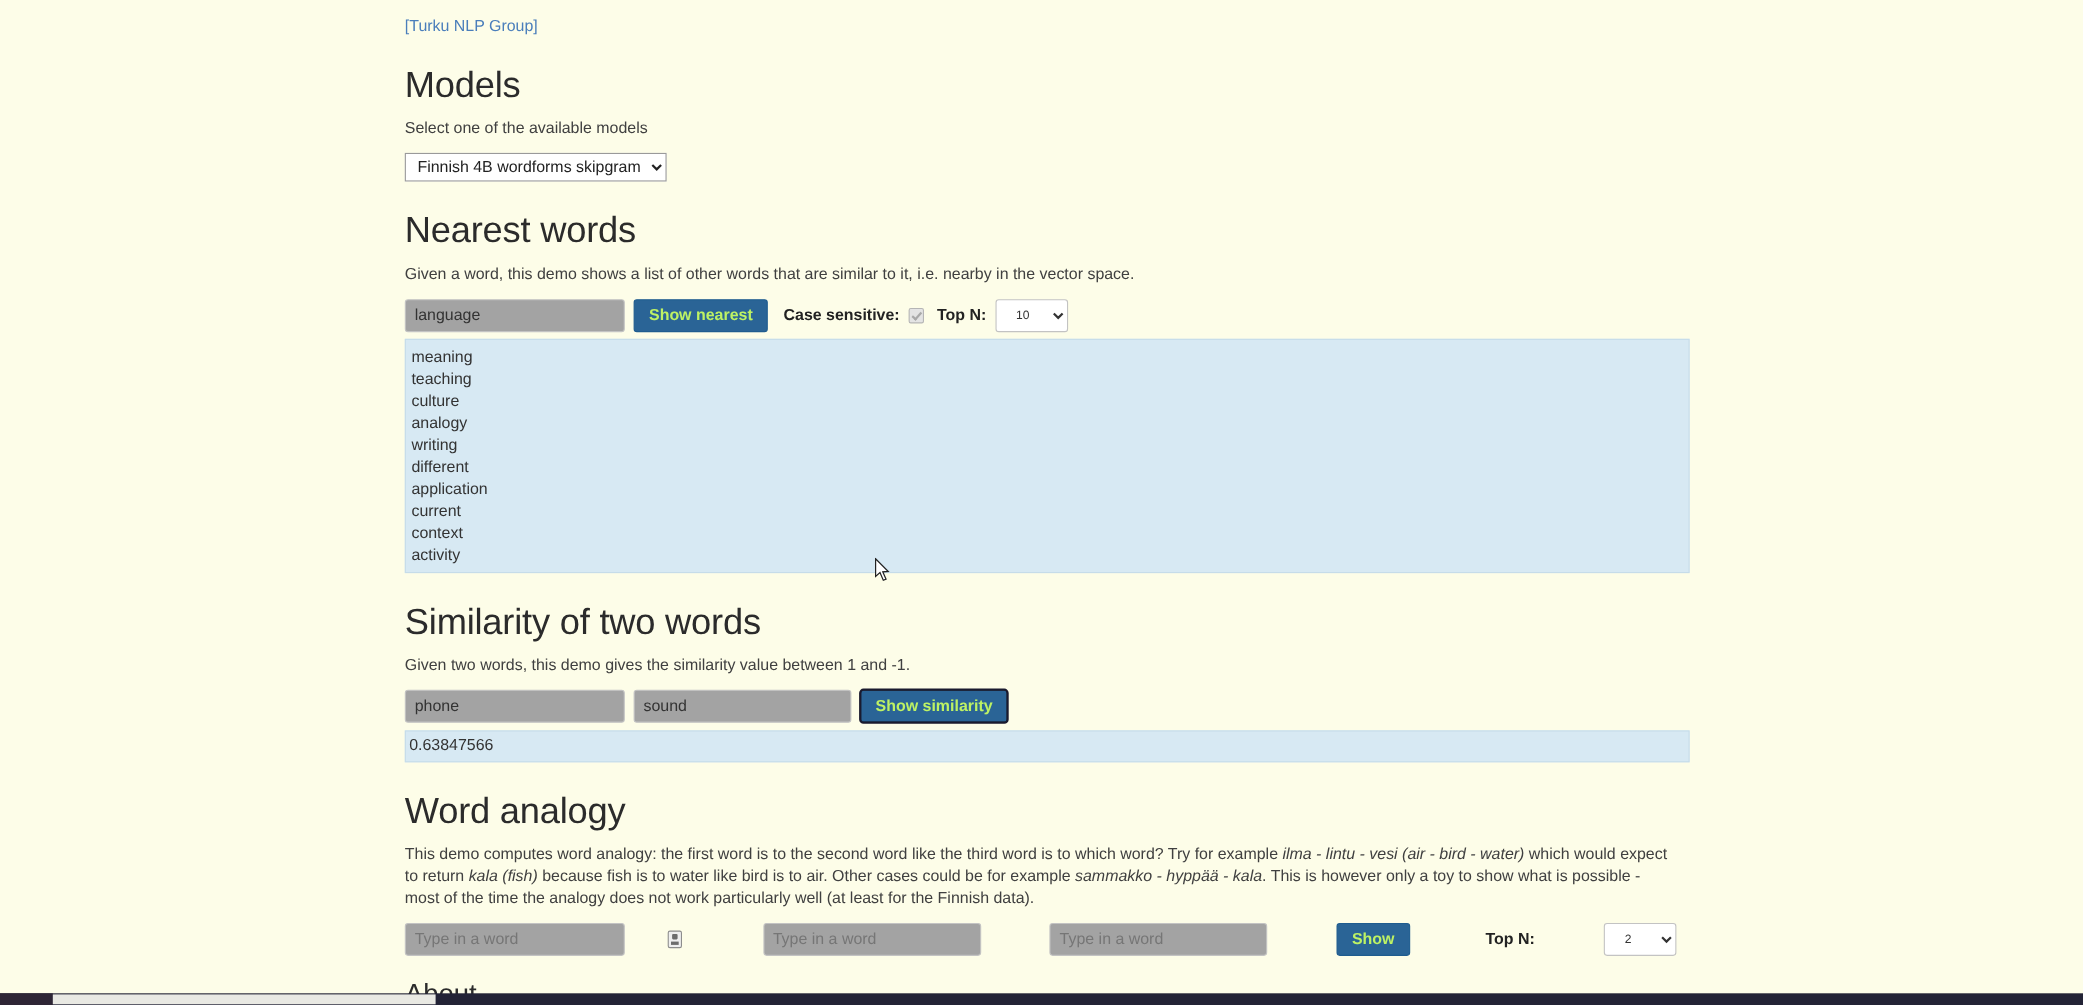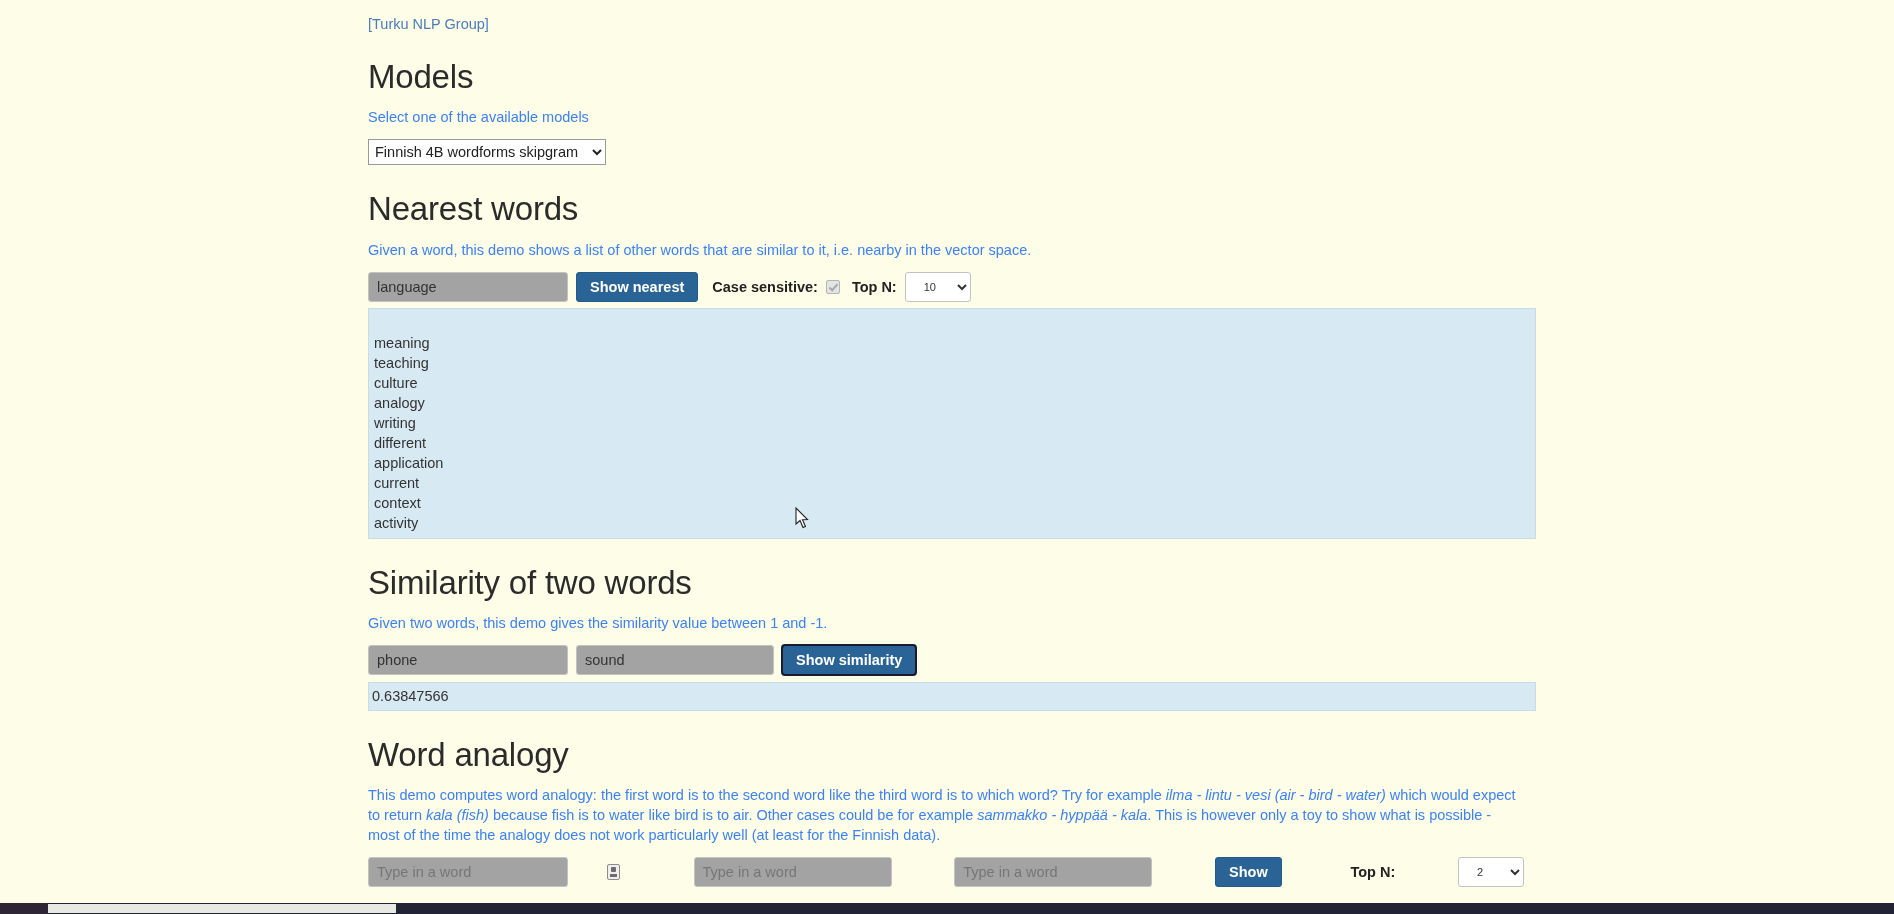--- a/index.html
+++ b/index.html
@@ -54,21 +54,21 @@
     font-size: 25px;
     font-weight: normal;
     color: #2b2b2b;
     margin: 22px 0 10px 0;
     line-height: 1.1;
   }
   p.desc {
     margin: 0 0 12px 0;
     font-size: 14.5px;
     line-height: 20px;
-    color: #3b82f6;
+    color: #404040;
   }
   i { }
 
   .row {
     display: flex;
     align-items: center;
     gap: 0px;
   }
   .txt {
     box-sizing: border-box;
@@ -85,21 +85,21 @@
   .txt::placeholder { color: #767676; }
   .txt.w1 { width: 200px; }
   .txt.w2 { width: 198px; }
 
   .btn {
     box-sizing: border-box;
     height: 30px;
     border: 1px solid #1f5c8f;
     border-radius: 3px;
     background: #2a6496;
-    color: #ffffff;
+    color: #bef264;
     font-family: "Liberation Sans", sans-serif;
     font-size: 14.5px;
     font-weight: bold;
     padding: 0 13px;
     cursor: pointer;
     line-height: 28px;
   }
   .btn.focused {
     outline: 2px solid #1a1a2e;
     outline-offset: -1px;
@@ -128,20 +128,21 @@
     box-sizing: border-box;
     height: 26px;
     width: 238px;
     border: 1px solid #9a9a9a;
     border-radius: 0;
     background: #ffffff;
     font-family: "Liberation Sans", sans-serif;
     font-size: 14.5px;
     color: #222;
     padding: 0 2px;
+    text-align: center;
   }
   select.topn { width: 66px; }
 
   .chk {
     width: 14px;
     height: 14px;
     box-sizing: border-box;
     border: 1px solid #b5b5b5;
     border-radius: 2px;
     background: #e4e4e4;
@@ -160,21 +161,21 @@
     border-width: 0 2px 2px 0;
     transform: rotate(42deg);
   }
 
   .resultbox {
     box-sizing: border-box;
     width: 1168px;
     background: #d7e9f3;
     border: 1px solid #c6dce9;
     margin-top: 6px;
-    padding: 24px 3px 5px 3px;
+    padding: 6px 3px 5px 3px;
   }
   .resultbox .item {
     font-size: 14.5px;
     color: #333;
     line-height: 20px;
     padding-left: 2px;
   }
   .simbox {
     box-sizing: border-box;
     width: 1168px;

